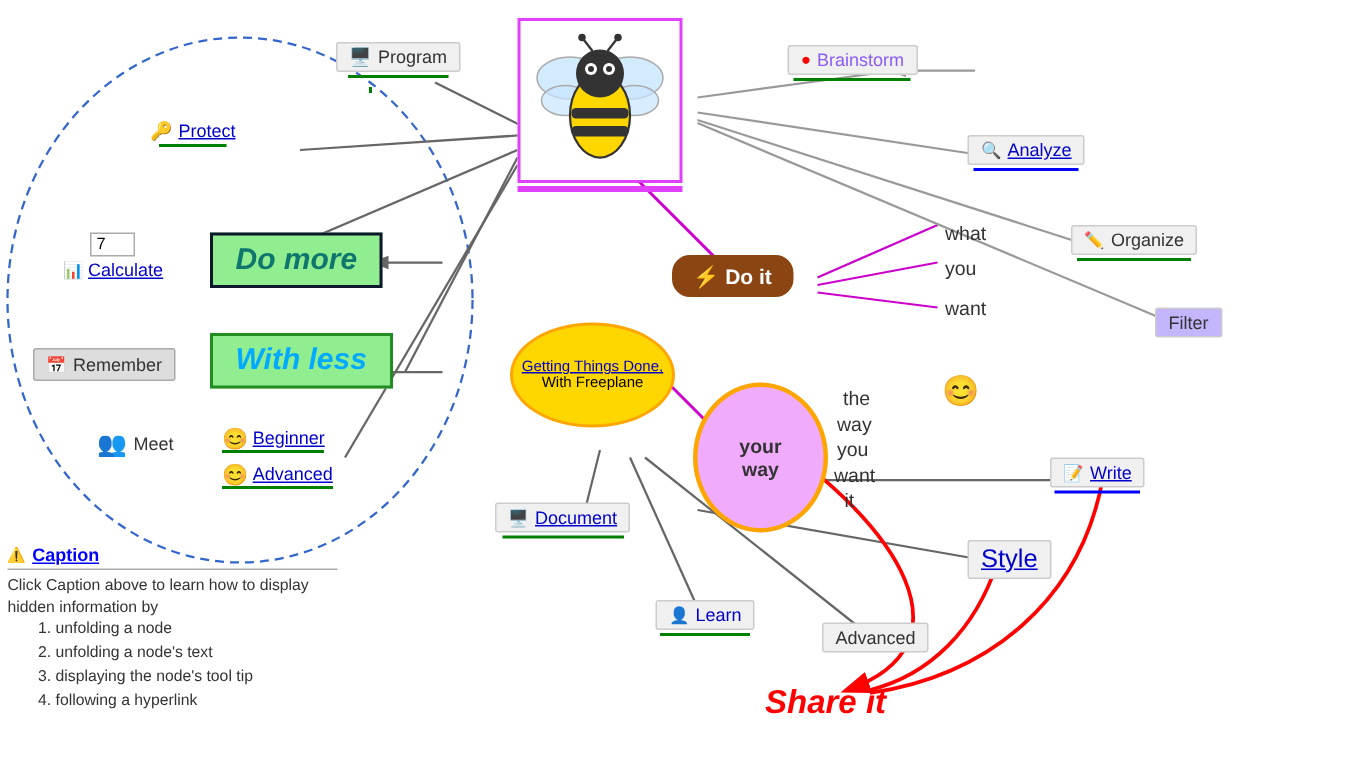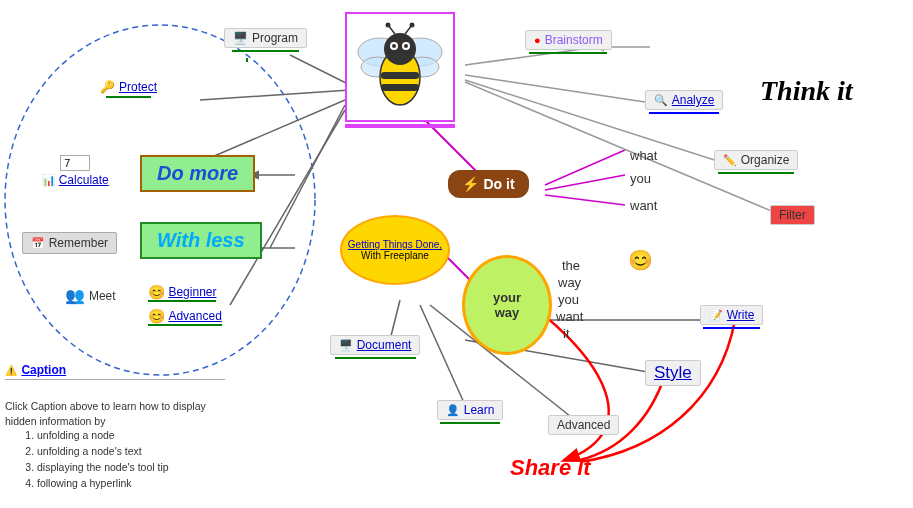--- a/index.html
+++ b/index.html
@@ -84,46 +84,46 @@
       justify-content: center;
       text-align: center;
       font-size: 11px;
     }
 
     
     .your-way-node {
       position: absolute;
       top: 255px;
       left: 462px;
-      background: #bef264;
+      background: #f0abfc;
       border: 3px solid #FFA500;
       border-radius: 50%;
       width: 90px;
       height: 100px;
       display: flex;
       flex-direction: column;
       align-items: center;
       justify-content: center;
       text-align: center;
       font-size: 14px;
       font-weight: bold;
       color: #333;
     }
 
     
     .do-more-node {
       position: absolute;
       top: 155px;
       left: 140px;
       background: #90EE90;
-      border: 2px solid #a16207;
+      border: 2px solid #0f172a;
       padding: 5px 15px;
       font-size: 20px;
       font-weight: bold;
-      color: #1d4ed8;
+      color: #0f766e;
       font-style: italic;
     }
 
     
     .with-less-node {
       position: absolute;
       top: 222px;
       left: 140px;
       background: #90EE90;
       border: 2px solid #228B22;
@@ -288,21 +288,21 @@
       color: blue;
       text-decoration: underline;
       font-weight: bold;
       font-size: 12px;
       cursor: pointer;
     }
 
     .caption-text {
       font-size: 10.5px;
       color: #333;
-      margin-top: 19px;
+      margin-top: 3px;
       line-height: 1.4;
     }
 
     .caption-list {
       margin-left: 32px;
       font-size: 10.5px;
       color: #333;
       line-height: 1.5;
     }
 
@@ -436,23 +436,20 @@
   <div style="position:absolute; top:248px; left:628px; font-size:20px;">😊</div>
 
   <div class="do-more-node">
     <span>Do more</span>
   </div>
 
   <div class="with-less-node">
     <span>With less</span>
   </div>
 
-  <div class="think-it-node">
-    <span style="font-family: 'Palatino Linotype', serif; font-style: italic; font-size: 28px;">Think it</span>
-  </div>
 
   <div class="share-it-node">
     <span style="font-size: 22px; font-weight: bold; color: red; font-style: italic;">Share it</span>
   </div>
 
   <div class="program-node" style="display:flex; flex-direction:column; align-items:center;">
     <div style="display:flex; align-items:center; gap:4px; border: 1px solid #ccc; background:#f0f0f0; padding:2px 8px; border-radius:2px;">
       <span style="font-size:12px;">🖥️</span>
       <span style="font-size:12px; color:#333;">Program</span>
     </div>
@@ -519,21 +516,21 @@
 
   <div class="organize-node" style="display:flex; flex-direction:column; align-items:center;">
     <div style="display:flex; align-items:center; gap:4px; border:1px solid #ccc; background:#f0f0f0; padding:2px 8px; border-radius:2px;">
       <span style="font-size:11px;">✏️</span>
       <span style="font-size:12px; color:#333;">Organize</span>
     </div>
     <div style="width:90%; height:2px; background:green; margin-top:2px;"></div>
   </div>
 
   <div class="filter-node" style="display:flex; flex-direction:column; align-items:center;">
-    <div style="display:flex; align-items:center; gap:4px; border:1px solid #ccc; background:#ef4444; padding:2px 8px; border-radius:2px;justify-content:flex-end;">
+    <div style="display:flex; align-items:center; gap:4px; border:1px solid #ccc; background:#c4b5fd; padding:2px 8px; border-radius:2px;justify-content:flex-end;">
       <span style="font-size:12px; color:#333;">Filter</span>
     </div>
   </div>
 
   <div class="write-node" style="display:flex; flex-direction:column; align-items:center;">
     <div style="display:flex; align-items:center; gap:4px; border:1px solid #ccc; background:#f0f0f0; padding:2px 8px; border-radius:2px;">
       <span style="font-size:11px;">📝</span>
       <span style="font-size:12px; color:#0000CC; text-decoration:underline;">Write</span>
     </div>
     <div style="width:90%; height:2px; background:blue; margin-top:2px;"></div>

